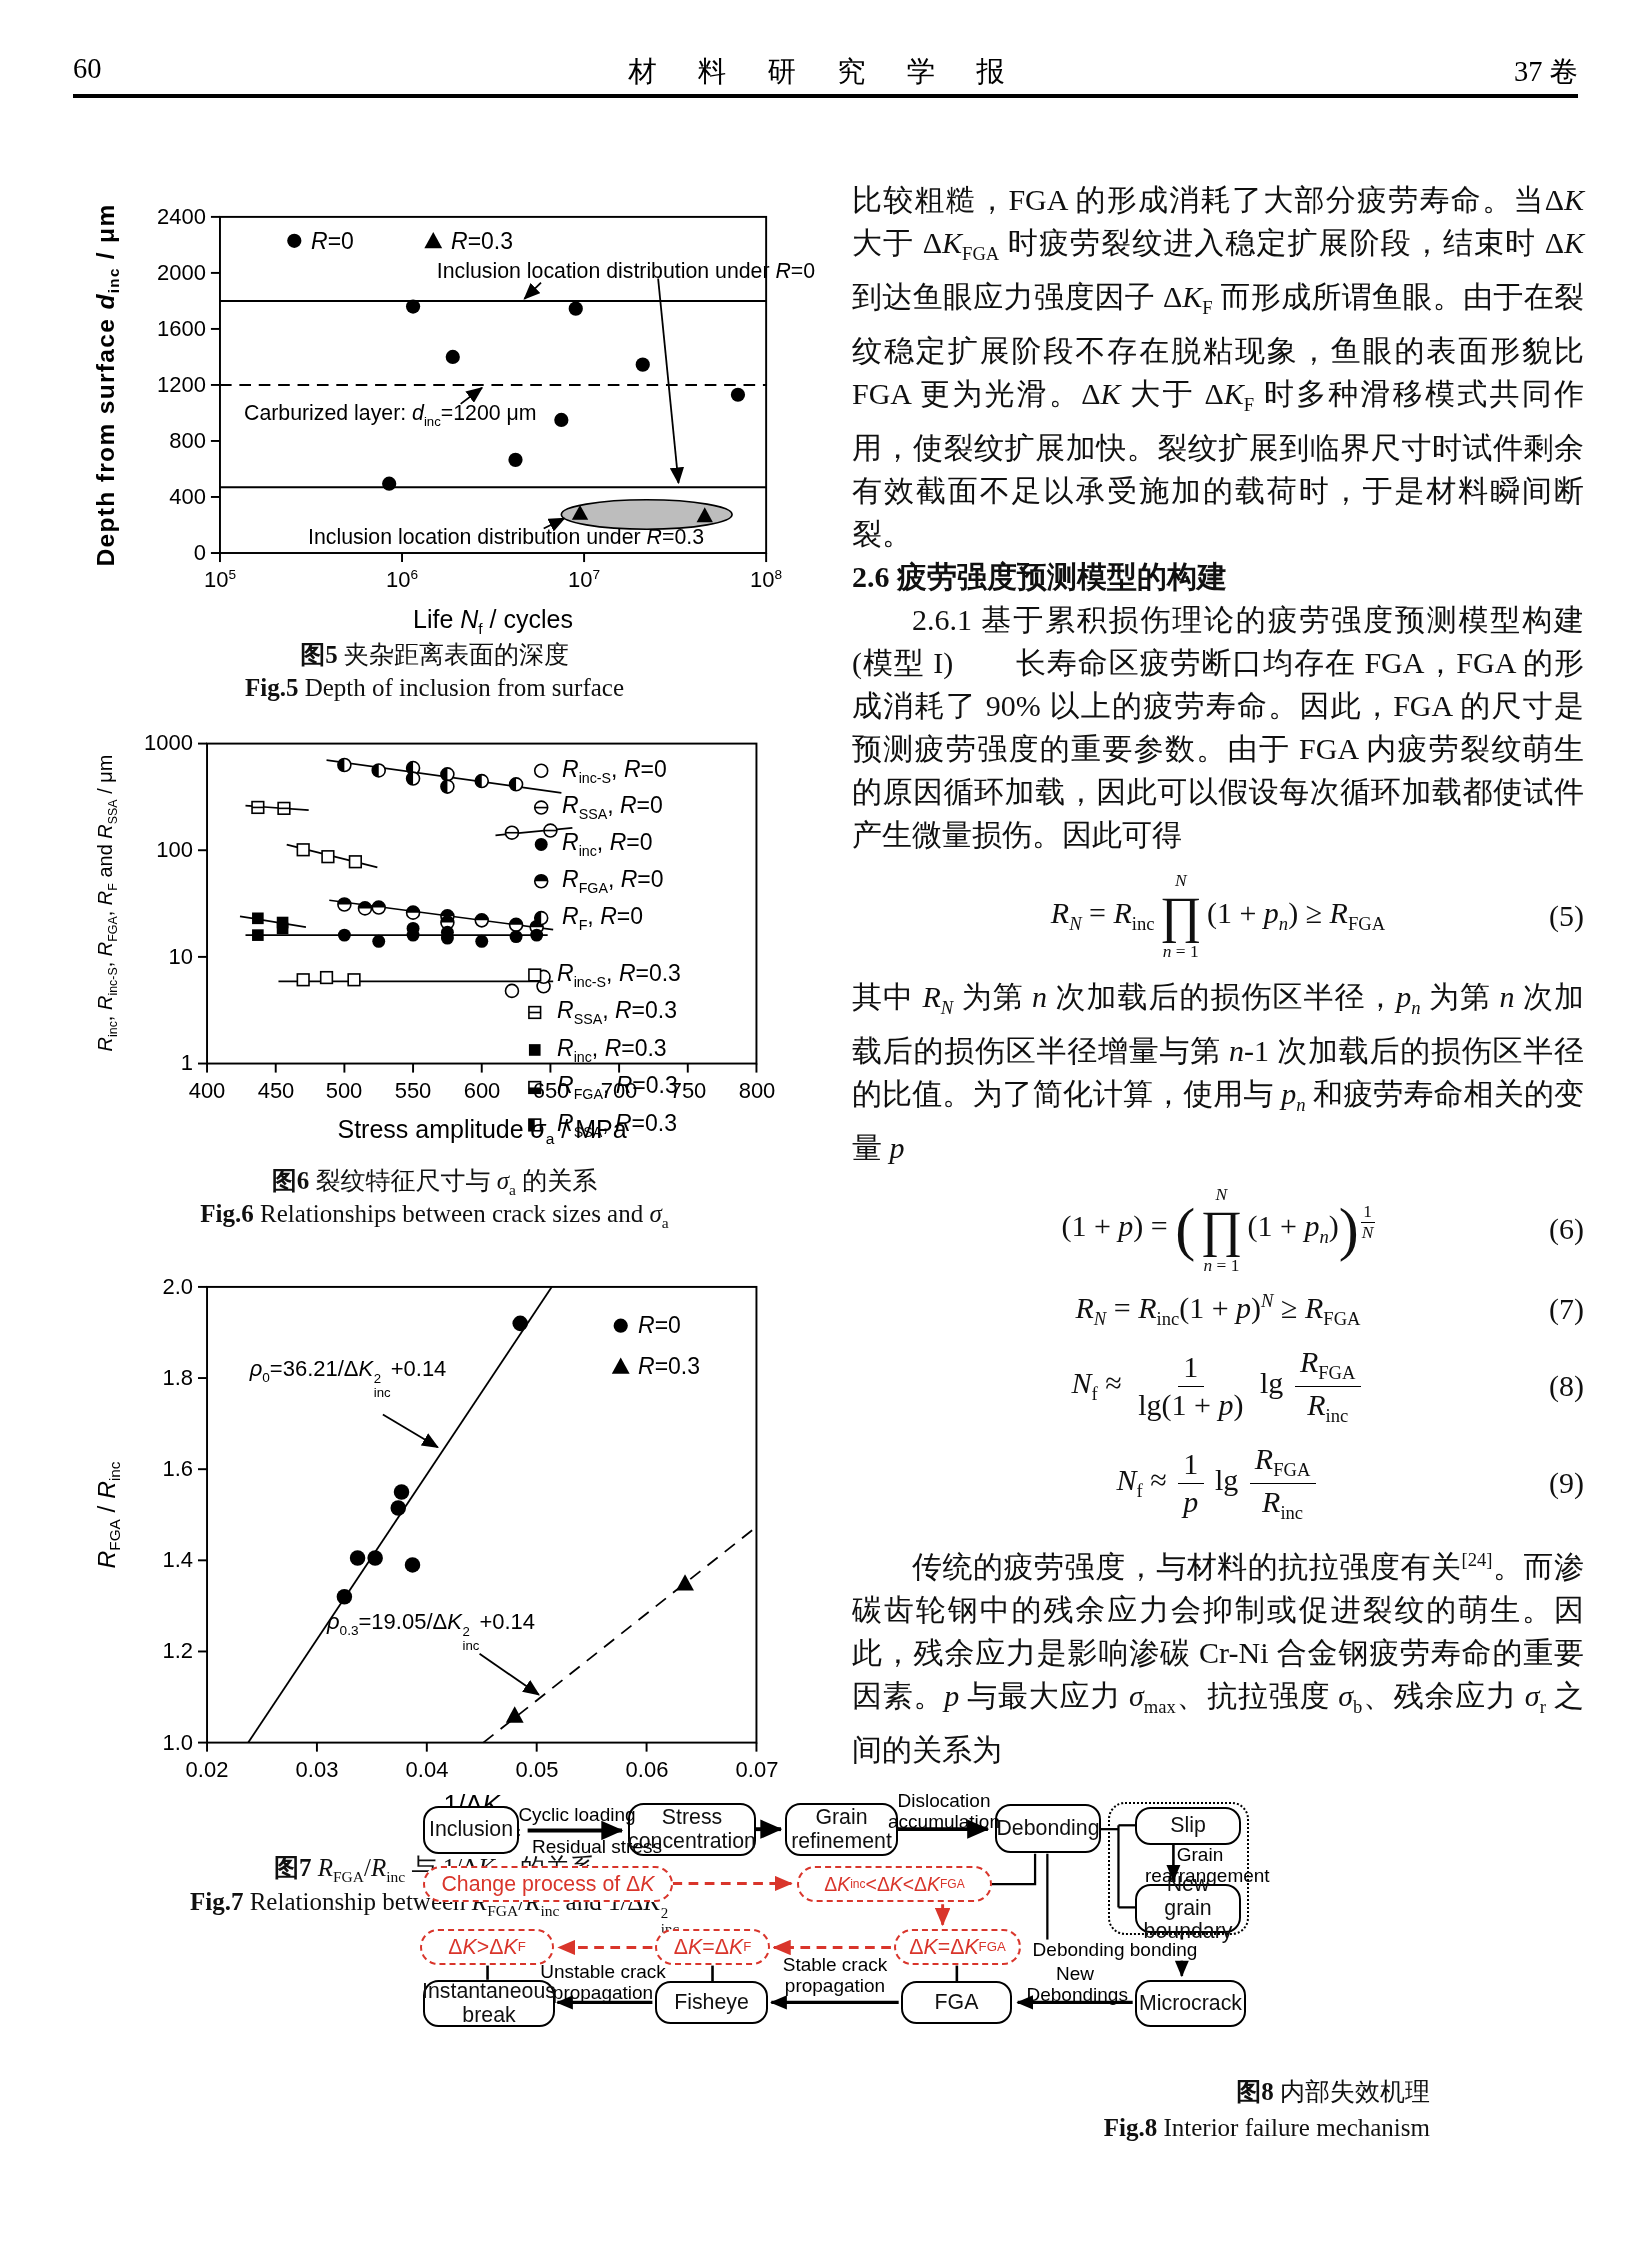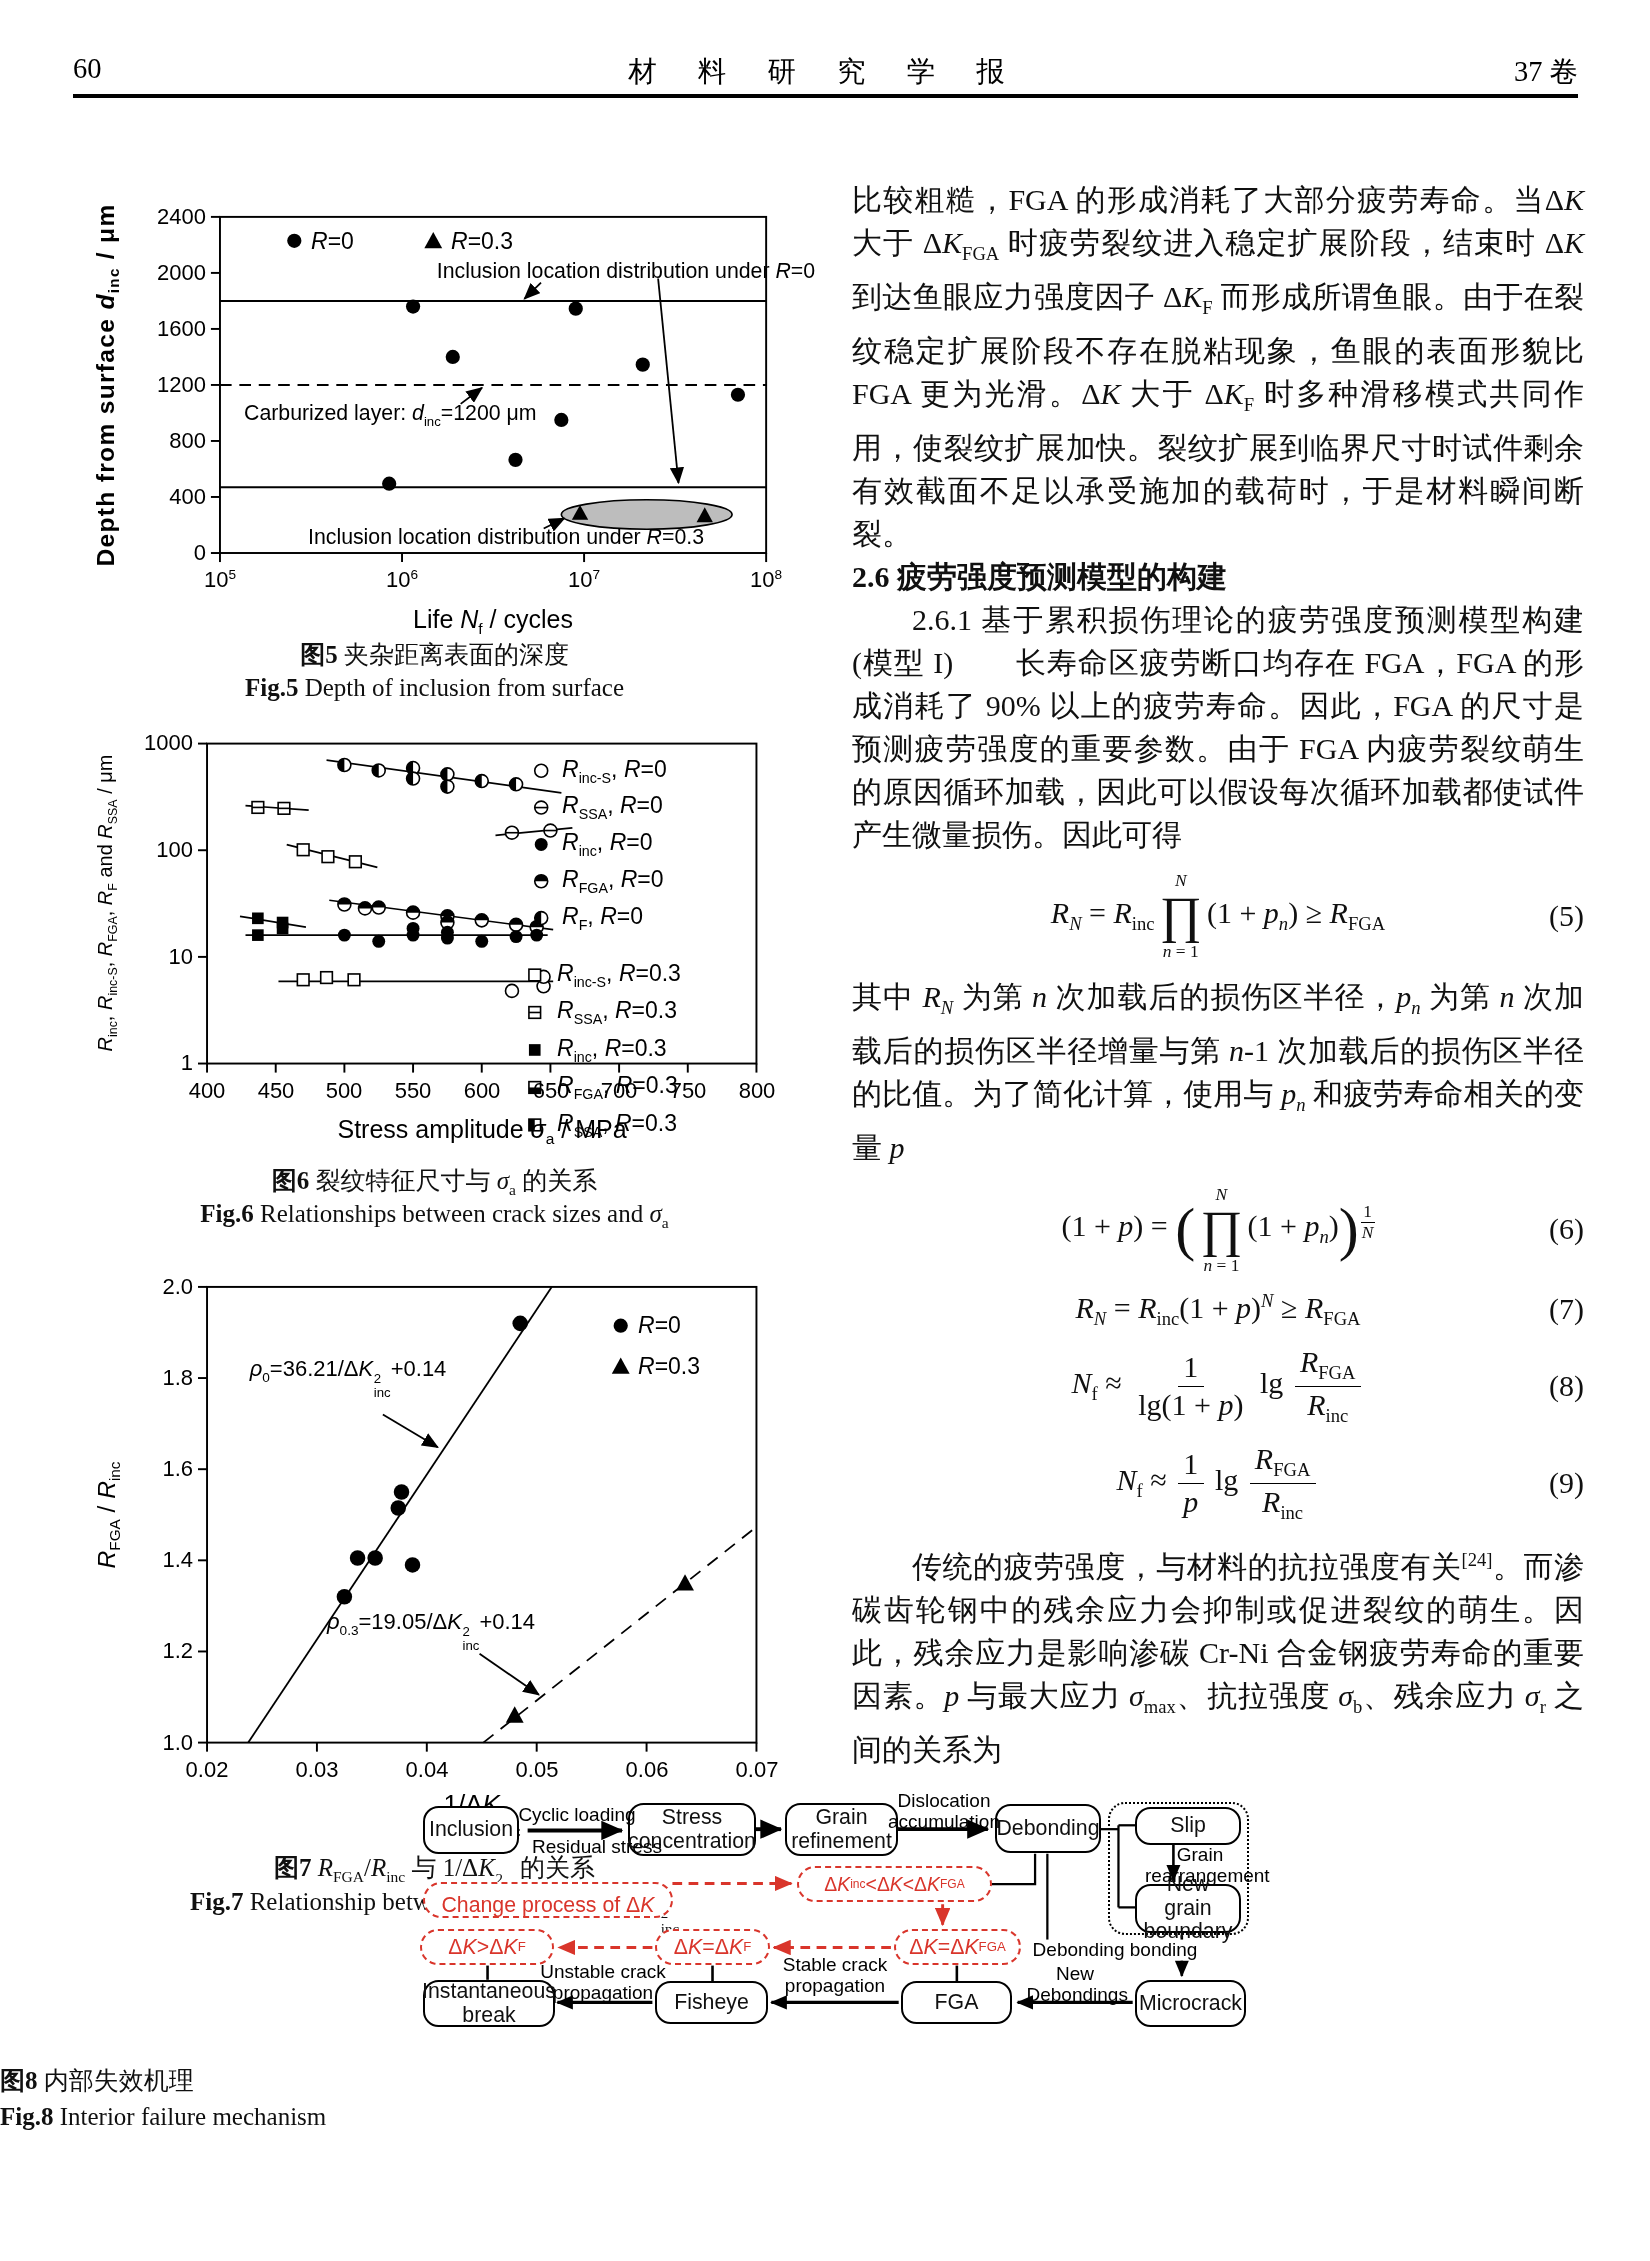--- a/index.html
+++ b/index.html
@@ -8,21 +8,21 @@
   .ov{position:absolute;white-space:nowrap;font-family:"Liberation Sans",sans-serif;color:#000;}
   .ov i{font-style:italic;}
   sub{font-size:0.62em;}
   sup{font-size:0.62em;}
   .ss{display:inline-flex;flex-direction:column;align-items:flex-start;vertical-align:-0.55em;font-size:0.60em;line-height:1.02;margin-left:0.6px;}
   
   .hdr{font-size:28.5px;font-family:"Liberation Serif",serif;}
   #hdr-rule{background:#000;}
   
   .cap{position:absolute;width:721px;left:74px;text-align:center;font-size:25px;font-family:"Liberation Serif",serif;}
-  .cap8{position:absolute;left:0;width:1430px;text-align:left;font-size:25px;font-family:"Liberation Serif",serif;}
+  .cap8{position:absolute;left:0;width:1430px;text-align:right;font-size:25px;font-family:"Liberation Serif",serif;margin-top:11px;}
   
   #rightcol{position:absolute;left:852px;top:178px;width:732px;font-size:30px;line-height:43px;text-align:justify;}
   #rightcol p{margin:0;}
   .indent{text-indent:2em;}
   .h26{font-weight:bold;margin:3.9px 0 2.6px 0;}
   .eq{position:relative;text-align:center;font-size:30px;margin:14.2px 0;line-height:1.25;}
   .eq .eqno{position:absolute;right:0;top:50%;transform:translateY(-50%);}
   .frac{display:inline-flex;flex-direction:column;align-items:center;vertical-align:middle;line-height:1.2;margin:0 3.9px;}
   .frac .num{border-bottom:1.9px solid #000;padding:0 5.2px 1.3px 5.2px;}
   .frac>span:last-child{padding:0 5.2px;}
@@ -347,21 +347,21 @@
       <line x1="502" y1="279" x2="502" y2="303" stroke="#000" stroke-width="4"></line>
       <line x1="880" y1="279" x2="880" y2="303" stroke="#000" stroke-width="4"></line>
     </svg>
     <div class="fc-dotted" style="left: 720px; top: 17px; width: 141px; height: 133px;"></div>
     <div class="fc-box" style="left: 35px; top: 21px; width: 96px; height: 48px;">Inclusion</div>
     <div class="fc-box" style="left: 240px; top: 18px; width: 128px; height: 53px;">Stress concentration</div>
     <div class="fc-box" style="left: 397px; top: 18px; width: 113px; height: 53px;">Grain refinement</div>
     <div class="fc-box" style="left: 607px; top: 19.4px; width: 106px; height: 49px;">Debonding</div>
     <div class="fc-box" style="left: 747px; top: 22px; width: 106px; height: 38px;">Slip</div>
     <div class="fc-box" style="left: 747px; top: 99px; width: 106px; height: 49px;">New grain boundary</div>
-    <div class="fc-red" style="left: 35px; top: 97px; width: 250px; height: 36px; align-items: flex-end;">Change process of Δ<i>K</i></div>
+    <div class="fc-red" style="left: 35px; top: 81px; width: 250px; height: 36px;">Change process of Δ<i>K</i></div>
     <div class="fc-red" style="left: 409px; top: 81px; width: 195px; height: 36px; font-size: 19.4px;">Δ<i>K</i><sub>inc</sub>&lt;Δ<i>K</i>&lt;Δ<i>K</i><sub>FGA</sub></div>
     <div class="fc-red" style="left: 32px; top: 144px; width: 134px; height: 36px;">Δ<i>K</i>&gt;Δ<i>K</i><sub>F</sub></div>
     <div class="fc-red" style="left: 267px; top: 144px; width: 115px; height: 36px;">Δ<i>K</i>=Δ<i>K</i><sub>F</sub></div>
     <div class="fc-red" style="left: 506px; top: 144px; width: 127px; height: 36px;">Δ<i>K</i>=Δ<i>K</i><sub>FGA</sub></div>
     <div class="fc-box" style="left: 35px; top: 195px; width: 132px; height: 47px;">Instantaneous break</div>
     <div class="fc-box" style="left: 267px; top: 196px; width: 113px; height: 43px;">Fisheye</div>
     <div class="fc-box" style="left: 513px; top: 196px; width: 111px; height: 43px;">FGA</div>
     <div class="fc-box" style="left: 747px; top: 195px; width: 111px; height: 47px;">Microcrack</div>
     <div class="fc-lbl" style="left: 189px; top: 30px; transform: translate(-50%, -50%); white-space: nowrap;">Cyclic loading</div>
     <div class="fc-lbl" style="left: 189px; top: 62px; transform: translate(-50%, -50%); white-space: nowrap; margin-left: 20px;">Residual stress</div>

